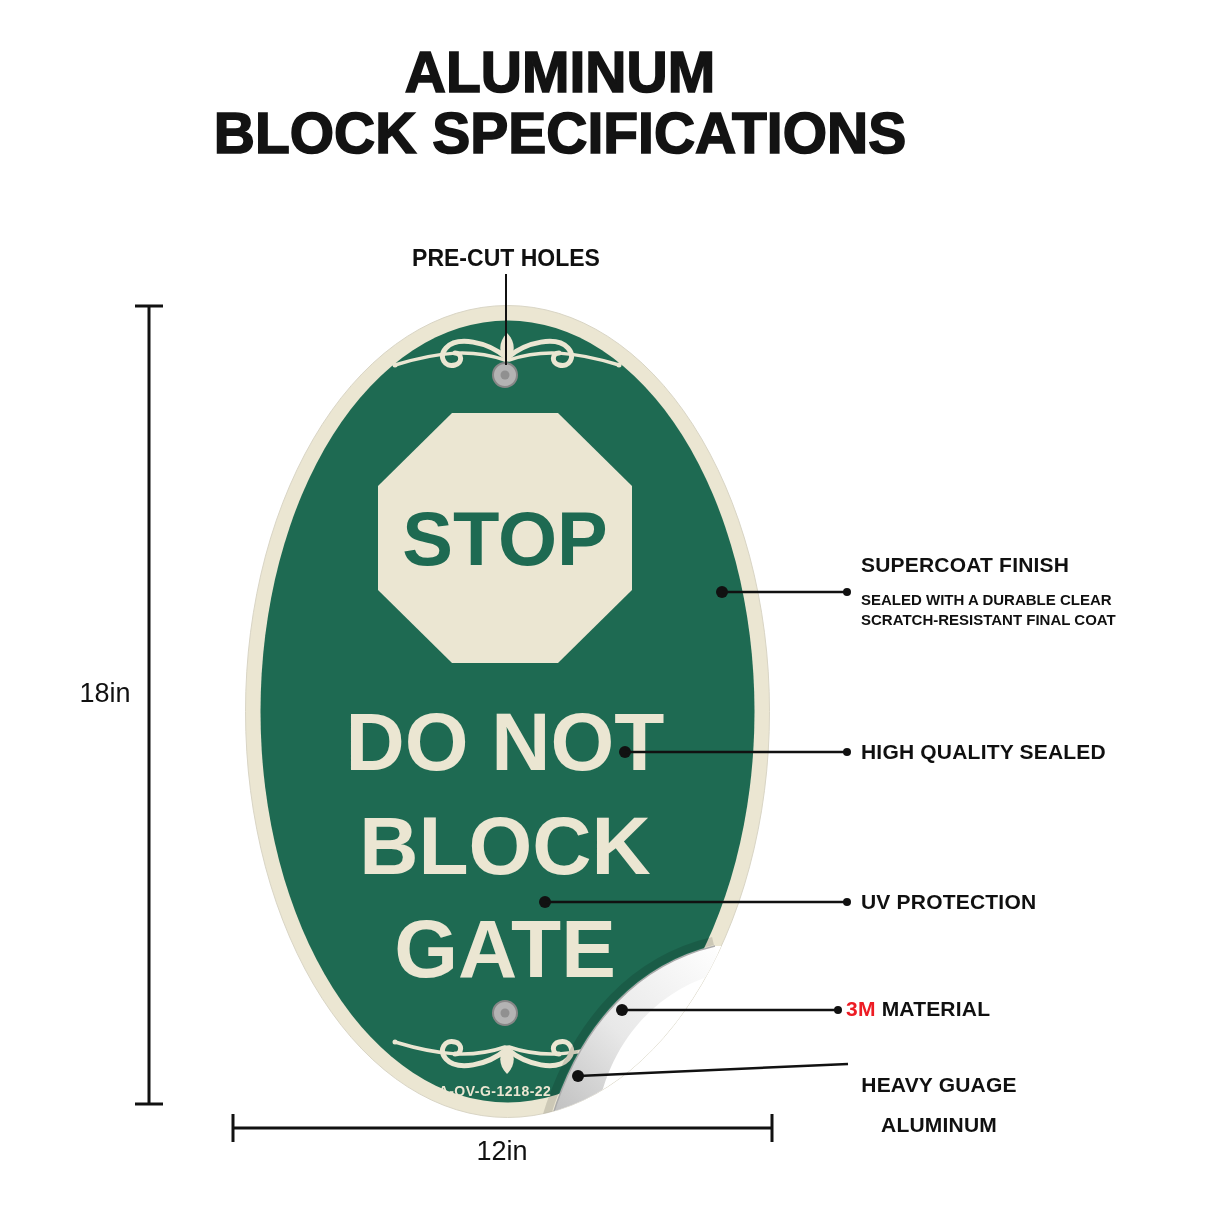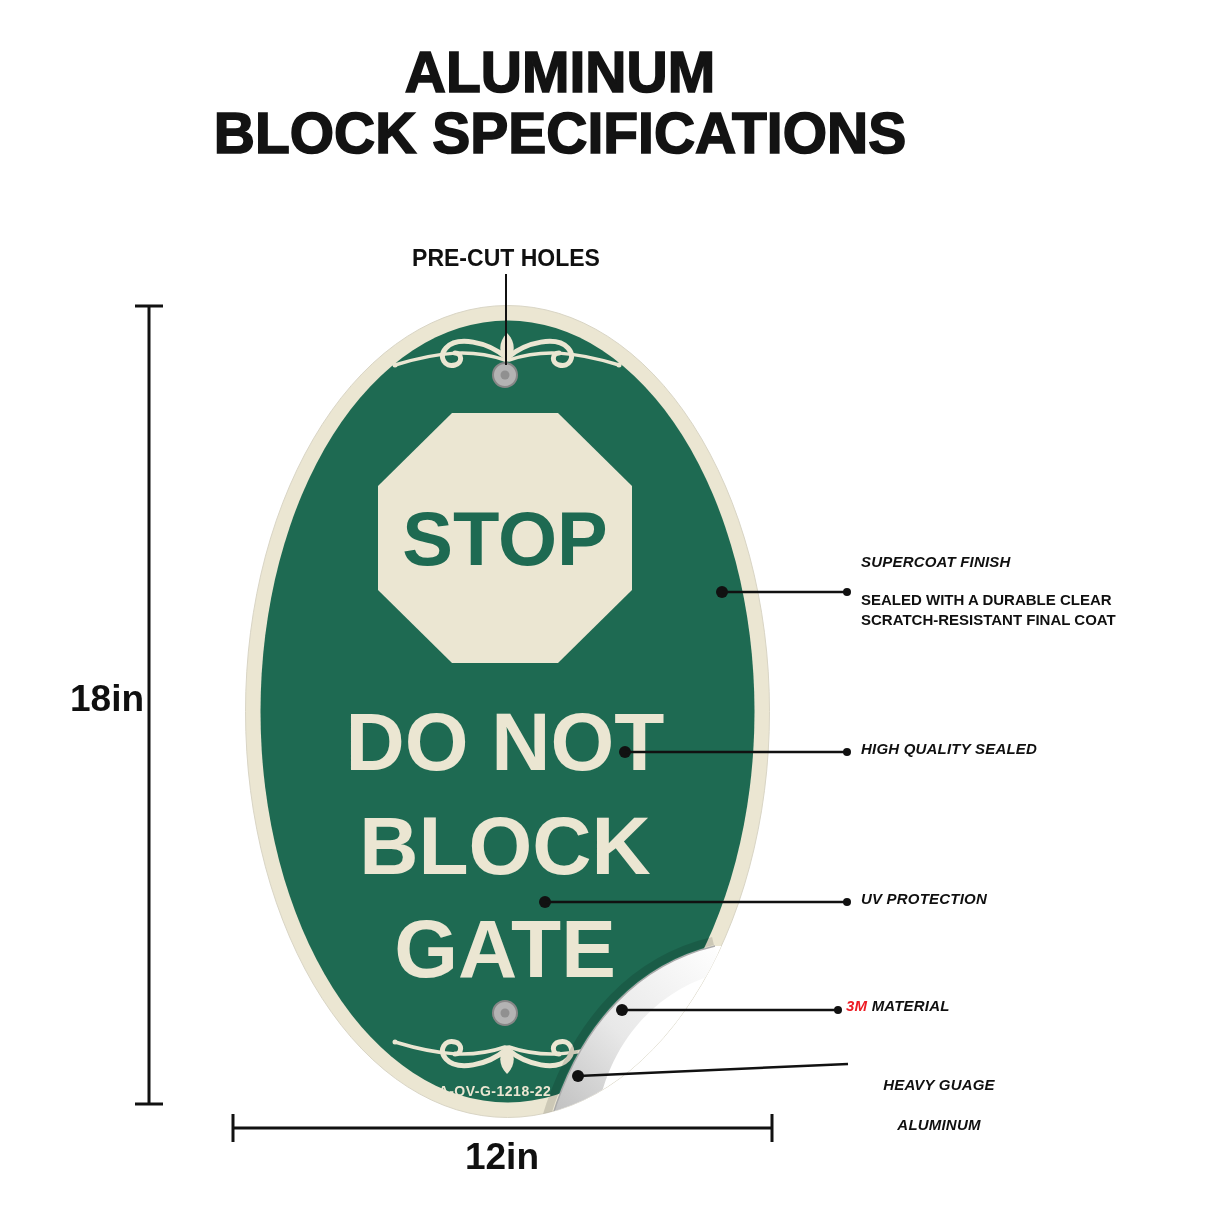--- a/index.html
+++ b/index.html
@@ -11,25 +11,25 @@
   .title .line { font-size:57px; font-weight:900; line-height:61px; letter-spacing:0px;
                  -webkit-text-stroke:1.6px #131313; }
 
   .precut-label { position:absolute; left:506px; top:221px; transform:translateX(-50%);
                   font-size:23px; font-weight:800; color:#101010; white-space:nowrap; }
 
   .sign-svg { position:absolute; left:245px; top:281px; width:525px; height:813px; }
 
   .overlay { position:absolute; left:0; top:0; pointer-events:none; }
 
-  .dim-label { position:absolute; font-size:37px; font-weight:700; color:#101010; }
+  .dim-label { position:absolute; font-size:27px; font-weight:400; color:#101010; }
   .dim-h { left:70px; top:654px; width:70px; text-align:center; }
   .dim-w { left:452px; top:1112px; width:100px; text-align:center; }
 
-  .callout-title { position:absolute; font-size:15px; font-weight:800; color:#101010; white-space:nowrap; letter-spacing:0.2px;font-style:italic; }
+  .callout-title { position:absolute; font-size:21px; font-weight:800; color:#101010; white-space:nowrap; letter-spacing:0.2px; }
   .callout-sub { position:absolute; font-size:15px; font-weight:700; color:#101010; line-height:19.5px; white-space:nowrap; }
   .co-supercoat   { left:861px; top:529px; }
   .co-supercoat-sub { left:861px; top:566px; }
   .co-imaging     { left:861px; top:716px; }
   .co-uv          { left:861px; top:866px; }
   .co-3m          { left:846px; top:973px; }
   .brand-3m       { color:#ED1C24; }
   .co-aluminum    { left:850px; top:1041px; width:178px; text-align:center; line-height:40px; white-space:normal; }
 </style>
 </head>

